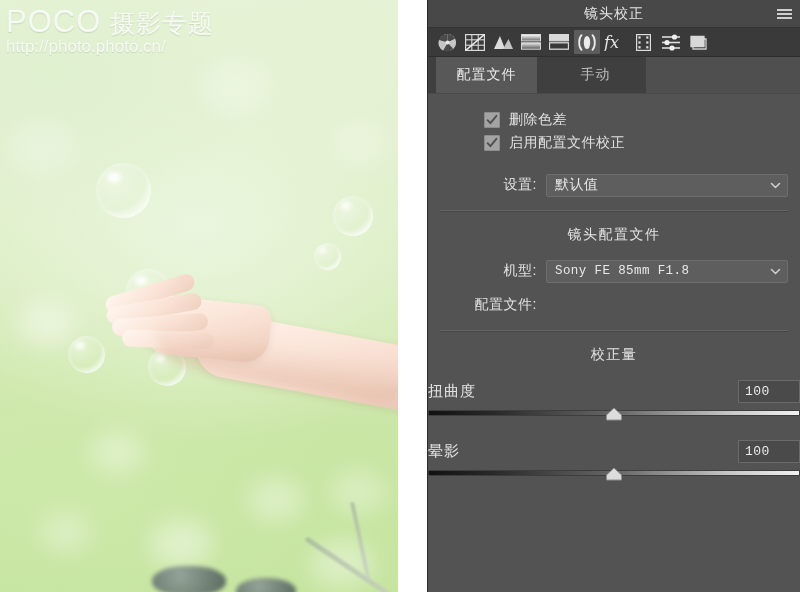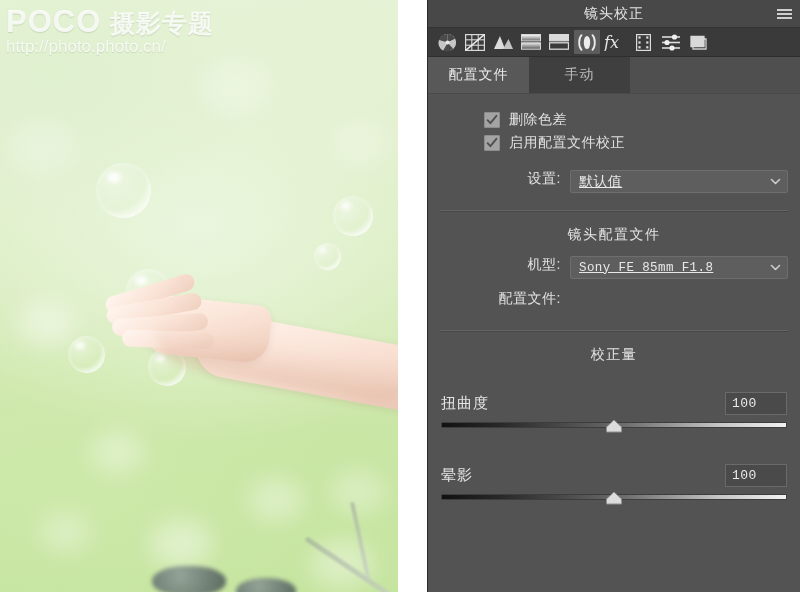--- a/index.html
+++ b/index.html
@@ -98,21 +98,21 @@
     position: absolute;
     left: 6px; top: 6px;
     color: rgba(255,255,255,0.82);
     text-shadow: 0 1px 1px rgba(120,140,110,0.25);
     user-select: none;
   }
   #watermark .wm-line1 {
     font-size: 31px;
     line-height: 32px;
     letter-spacing: 0px;
-    font-weight: bold;
+    font-weight: normal;
     white-space: nowrap;
   }
   #watermark .wm-line1 .wm-poco { letter-spacing: 1px; }
   #watermark .wm-line1 .wm-cn { font-size: 25px; letter-spacing: 1px; }
   #watermark .wm-line2 {
     font-size: 17px;
     line-height: 20px;
     margin-top: -2px;
     white-space: nowrap;
   }
@@ -192,20 +192,21 @@
   }
   .tab {
     width: 101px;
     display: flex;
     align-items: center;
     justify-content: center;
     font-size: 14px;
     color: #cfcfcf;
     letter-spacing: 1px;
     box-sizing: border-box;
+    margin-left: 8px;
   }
   .tab.active {
     background: #585858;
     color: #eaeaea;
   }
   .tab.inactive { background: #3f3f3f; color: #bdbdbd; }
   #tabs .tab-filler { flex: 1; background: #4f4f4f; }
 
   
   #panel-body {
@@ -233,23 +234,23 @@
     margin-right: 9px;
     position: relative;
     flex: none;
   }
   .checkbox svg { position: absolute; left: 1px; top: 1px; }
   .check-label { font-size: 14px; color: #e0e0e0; letter-spacing: .5px; }
 
   
   .field-row {
     display: flex;
+    align-items: center;
     height: 30px;
     margin-bottom: 4px;
-    padding-left: 24px;
   }
   .field-label {
     width: 118px;
     text-align: right;
     padding-right: 9px;
     font-size: 14px;
     color: #e0e0e0;
     letter-spacing: .5px;
     box-sizing: border-box;
     flex: none;
@@ -268,21 +269,20 @@
     position: relative;
   }
   .select-value {
     font-family: "Liberation Mono", "DejaVu Sans Mono", monospace;
     font-size: 12.5px;
     color: #e8e8e8;
     white-space: nowrap;
     overflow: hidden;
     flex: 1;
     letter-spacing: .4px;
-    text-decoration: underline;
   }
   .select-value.cjk {
     font-family: "Liberation Sans", "DejaVu Sans", sans-serif;
     font-size: 14px;
   }
   .chev {
     width: 11px; height: 11px;
     flex: none;
     margin-left: 4px;
   }
@@ -298,21 +298,21 @@
   
   .section-title {
     text-align: center;
     font-size: 14px;
     color: #e2e2e2;
     letter-spacing: 1.5px;
     padding: 14px 0 12px 0;
   }
 
   
-  .slider-block { padding: 0 13px; margin-top: 14px; }
+  .slider-block { padding: 0 0; margin-top: 2px; }
   .slider-head {
     display: flex;
     align-items: center;
     justify-content: space-between;
     height: 26px;
   }
   .slider-name {
     font-size: 15px;
     color: #e4e4e4;
     letter-spacing: 1px;

